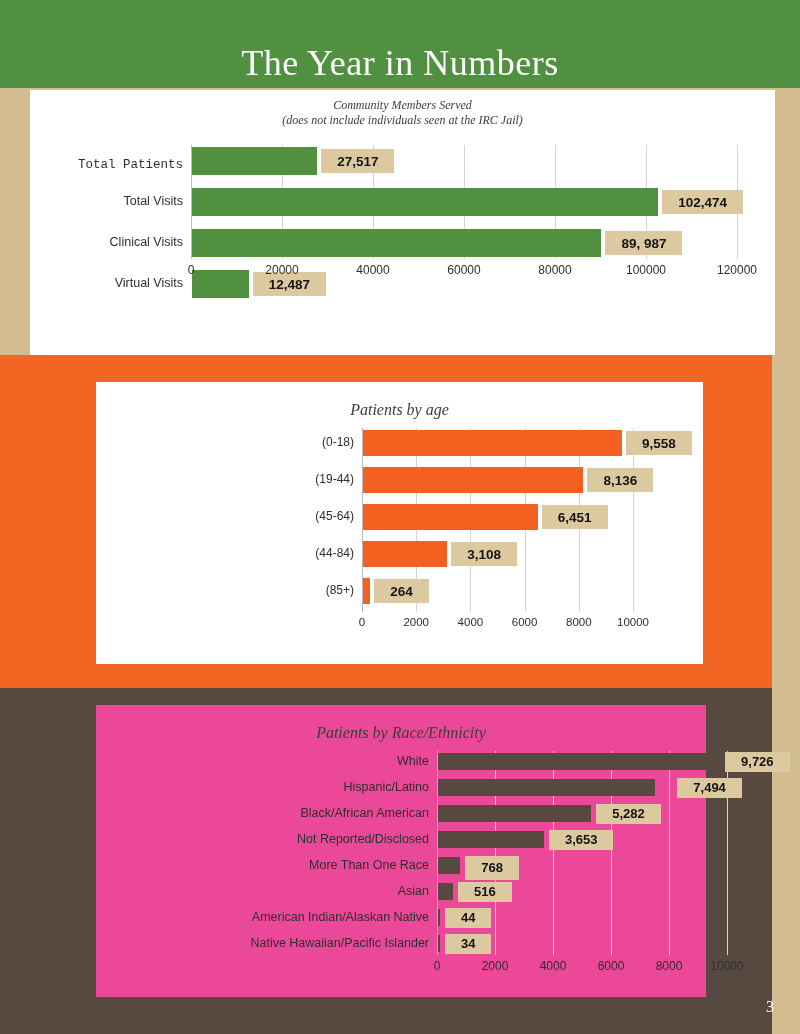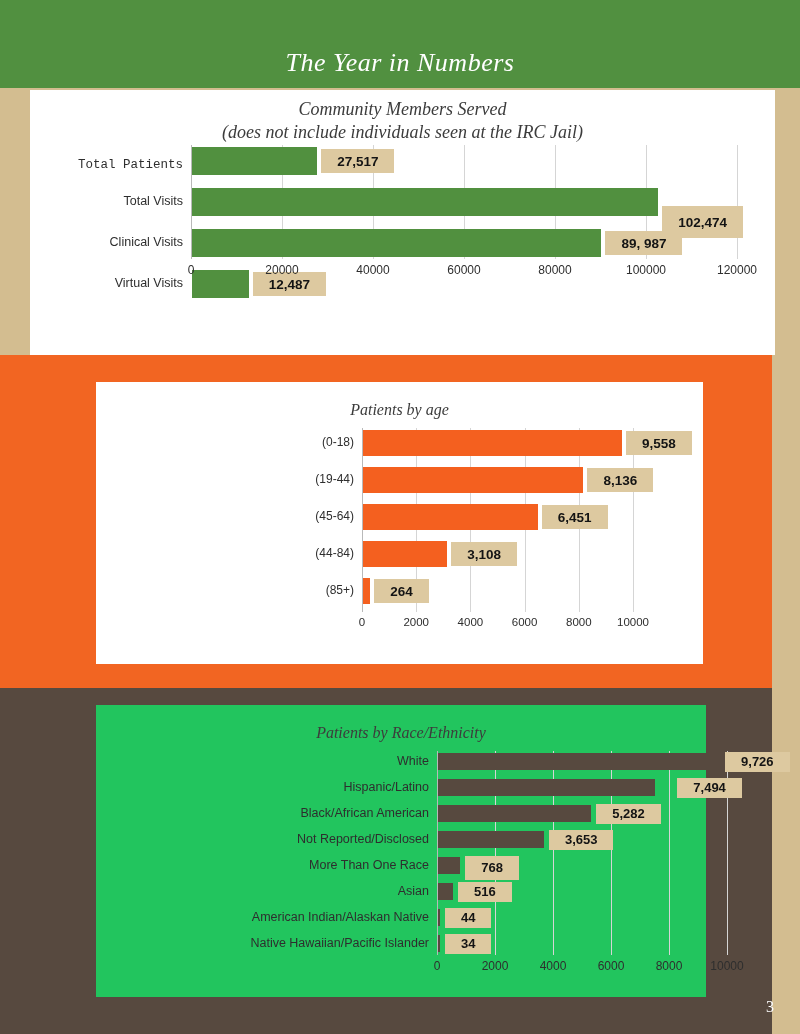--- a/index.html
+++ b/index.html
@@ -12,21 +12,21 @@
   .page{position:absolute;inset:0;}
 
   
   .header{
     position:absolute;left:0;top:0;width:800px;height:88px;
     background:#519040;
     display:flex;align-items:center;justify-content:center;
   }
   .header-title{
     font-family:"Liberation Serif", serif;
-    font-style:italic;color:#ffffff;font-size:26px;letter-spacing:.5px;margin-top:37px;
+    color:#ffffff;font-size:36px;letter-spacing:.5px;margin-top:37px;
   }
 
   
   .sec1{
     position:absolute;left:30px;top:90px;width:745px;height:265px;
     background:#ffffff;
   }
   
   .sec2{
     position:absolute;left:0px;top:355px;width:772px;height:333px;
@@ -36,21 +36,21 @@
     position:absolute;left:96px;top:27px;width:607px;height:282px;
     background:#ffffff;
   }
   
   .sec3{
     position:absolute;left:0px;top:688px;width:772px;height:346px;
     background:#57493f;
   }
   .sec3 .card{
     position:absolute;left:96px;top:17px;width:610px;height:292px;
-    background:#22c55e;
+    background:#ec4899;
   }
   .page-num{
     position:absolute;right:26px;bottom:18px;color:#ffffff;font-size:16px;
     font-family:"Liberation Serif", serif;
   }
 
   
   .chart-title{
     font-family:"Liberation Serif", serif;font-style:italic;
     text-align:center;color:#3c3c3c;line-height:1.25;
@@ -64,21 +64,21 @@
   .bar{position:absolute;}
   .valbox{
     position:absolute;background:#ddc9a0;color:#141414;font-weight:bold;
     display:flex;align-items:center;justify-content:center;
     padding:0 16px;box-sizing:border-box;white-space:nowrap;
   }
   .ticks{position:absolute;left:0;right:0;}
   .tick{position:absolute;transform:translateX(-50%);color:#2e2e2e;white-space:nowrap;}
 
   
-  #chart1 .chart-title{font-size:18px;}
+  #chart1 .chart-title{font-size:12px;}
   #chart1 .plot{position:absolute;left:0;top:55px;width:745px;height:160px;}
   #chart1 .cat-label{font-size:12.5px;font-family:"Liberation Sans",sans-serif;}
   #chart1 .bar{background:#51903f;}
   #chart1 .valbox{font-size:13.5px;font-family:"Liberation Sans",sans-serif;}
   #chart1 .tick{font-size:12px;font-family:"Liberation Sans",sans-serif;}
 
   
   #chart2 .chart-title{font-size:16px;}
   #chart2 .plot{position:absolute;left:0;top:46px;width:607px;height:185px;}
   #chart2 .cat-label{font-size:12px;font-family:"Liberation Sans",sans-serif;}
@@ -115,21 +115,21 @@
           <div class="grid-line" style="left: 343px; bottom: 46px; top: 0px;"></div>
           <div class="grid-line" style="left: 434px; bottom: 46px; top: 0px;"></div>
           <div class="grid-line" style="left: 525px; bottom: 46px; top: 0px;"></div>
           <div class="grid-line" style="left: 616px; bottom: 46px; top: 0px;"></div>
           <div class="grid-line" style="left: 707px; bottom: 46px; top: 0px;"></div>
           <div class="cat-label" style="right: 592px; top: 13px; font-family: Liberation Mono, monospace;">Total Patients</div>
           <div class="bar" style="left: 162px; top: 2px; width: 125.202px; height: 28px;"></div>
           <div class="valbox" style="left: 291.202px; top: 4px; height: 24px;">27,517</div>
           <div class="cat-label" style="right: 592px; top: 49px;">Total Visits</div>
           <div class="bar" style="left: 162px; top: 43px; width: 466.257px; height: 28px;"></div>
-          <div class="valbox" style="left: 632.257px; top: 61px; height: 32px;">102,474</div>
+          <div class="valbox" style="left: 632.257px; top: 45px; height: 24px;">102,474</div>
           <div class="cat-label" style="right: 592px; top: 90px;">Clinical Visits</div>
           <div class="bar" style="left: 162px; top: 84px; width: 409.441px; height: 28px;"></div>
           <div class="valbox" style="left: 575.441px; top: 86px; height: 24px;">89, 987</div>
           <div class="cat-label" style="right: 592px; top: 131px;">Virtual Visits</div>
           <div class="bar" style="left: 162px; top: 125px; width: 56.8158px; height: 28px;"></div>
           <div class="valbox" style="left: 222.816px; top: 127px; height: 24px;">12,487</div>
           <div class="ticks" style="top: 118px;">
             <div class="tick" style="left: 161px;">0</div>
             <div class="tick" style="left: 252px;">20000</div>
             <div class="tick" style="left: 343px;">40000</div>

